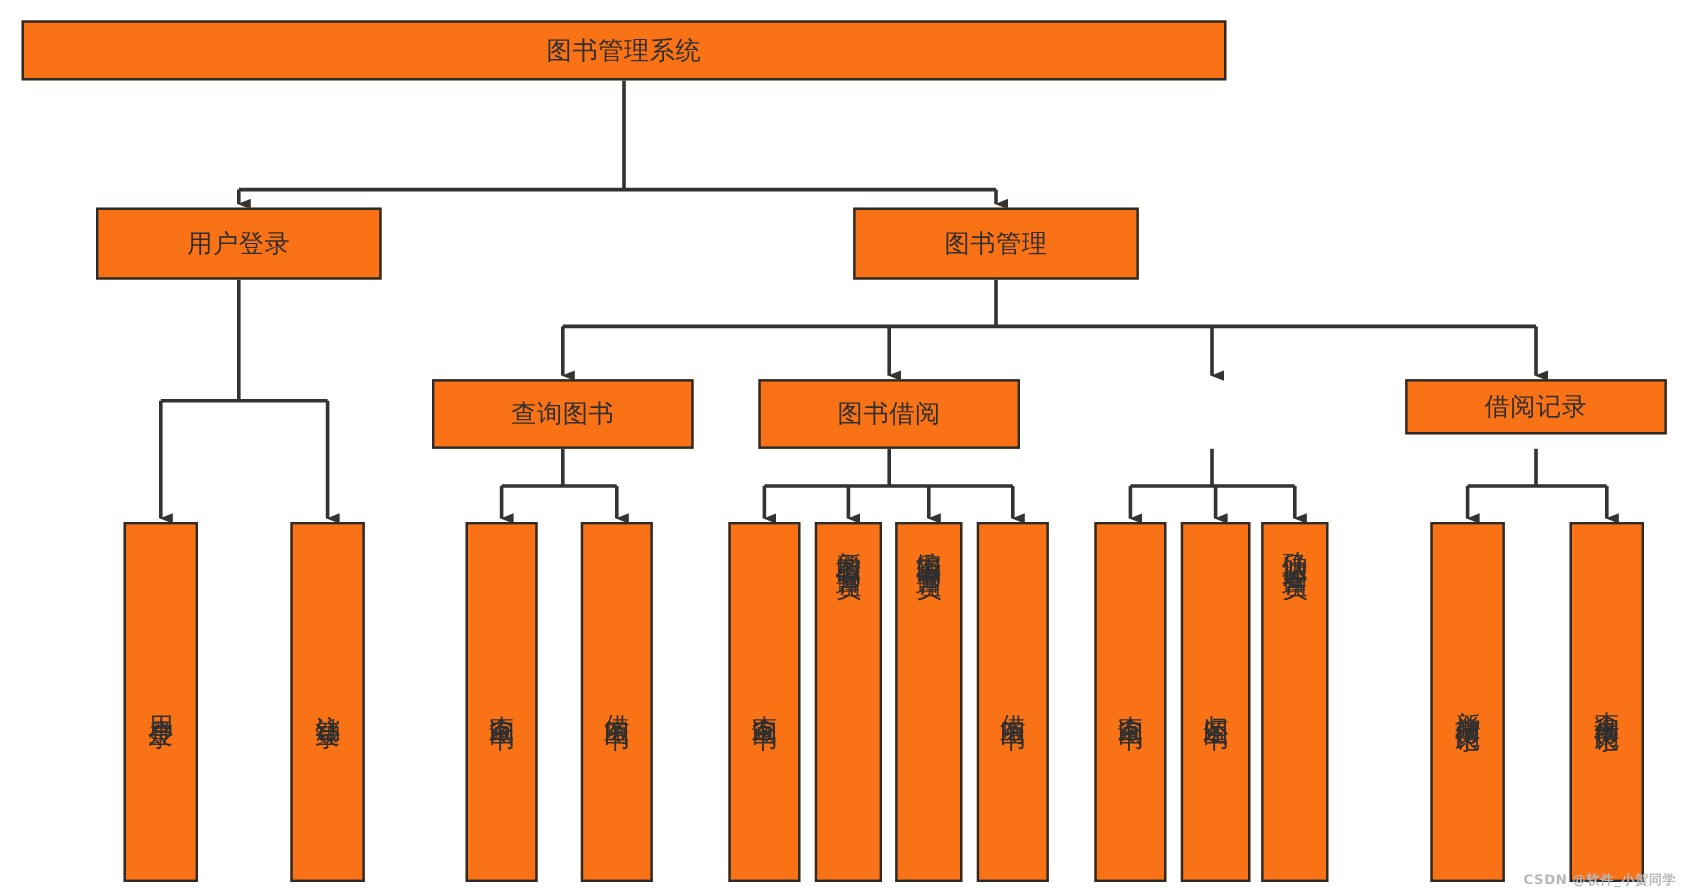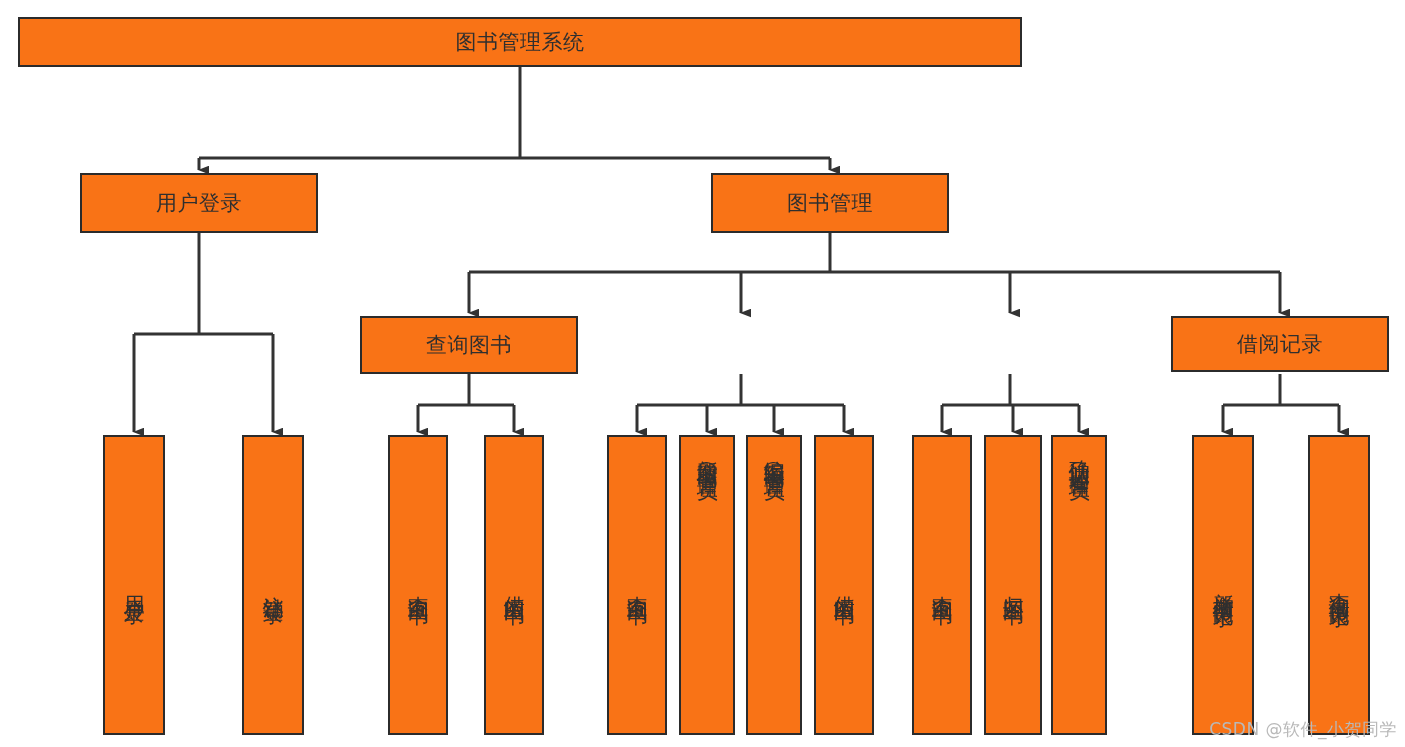--- a/index.html
+++ b/index.html
@@ -55,24 +55,25 @@
   }
   .node-box.vertical.centered {
     align-items: center;
     padding-top: 0;
   }
   #watermark {
     position: absolute;
     right: 8px;
     bottom: 6px;
     color: #b9b9b9;
-    font-size: 17px;
+    font-size: 11px;
     letter-spacing: 0.5px;
     white-space: nowrap;
     user-select: none;
+    font-weight: bold;
   }
 </style>
 </head>
 <body>
 
 <div id="diagram-root">
 
   <svg id="diagram-svg" viewBox="0 0 1405 747">
     <defs>
       <marker id="arrowhead" markerWidth="9" markerHeight="11" refX="4.3" refY="10" orient="auto" markerUnits="userSpaceOnUse">
@@ -131,21 +132,24 @@
   <div class="node-box" style="left:80px; top:173px; width:238px; height:60px;">
     <span class="node-label">用户登录</span>
   </div>
   <div class="node-box" style="left:711px; top:173px; width:238px; height:60px;">
     <span class="node-label">图书管理</span>
   </div>
 
   <div class="node-box" style="left:360px; top:316px; width:218px; height:58px;">
     <span class="node-label">查询图书</span>
   </div>
-  <div class="node-box" style="left:1171px; top:316px; width:218px; height:56px;">
+  <div class="node-box" style="left:632px; top:316px; width:218px; height:58px;">
+    <span class="node-label">图书借阅</span>
+  </div>
+  <div class="node-box" style="left:1171px; top:316px; width:218px; height:46px;">
     <span class="node-label">借阅记录</span>
   </div>
 
   <div class="node-box vertical centered" style="left:103px; top:435px; width:62px; height:300px;">
     <span class="node-label">用户登录</span>
   </div>
   <div class="node-box vertical centered" style="left:242px; top:435px; width:62px; height:300px;">
     <span class="node-label">注销登录</span>
   </div>
 

